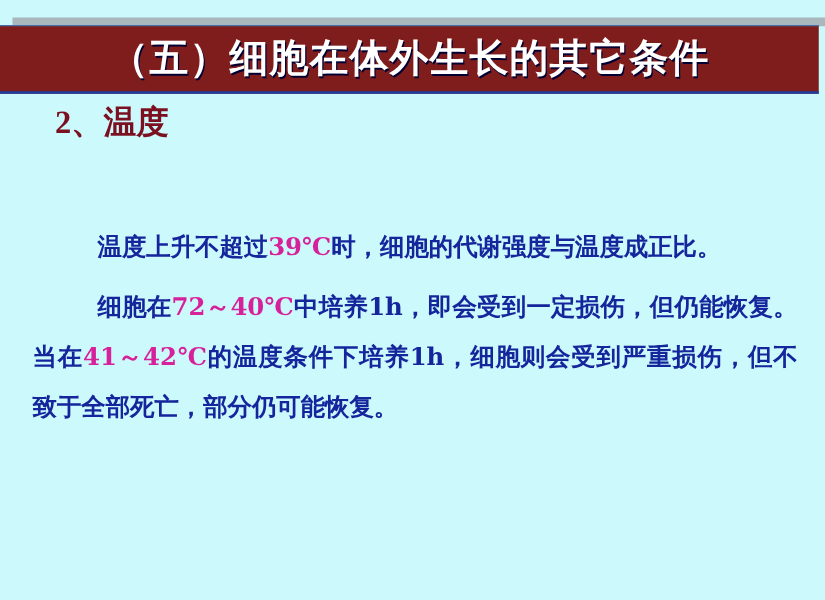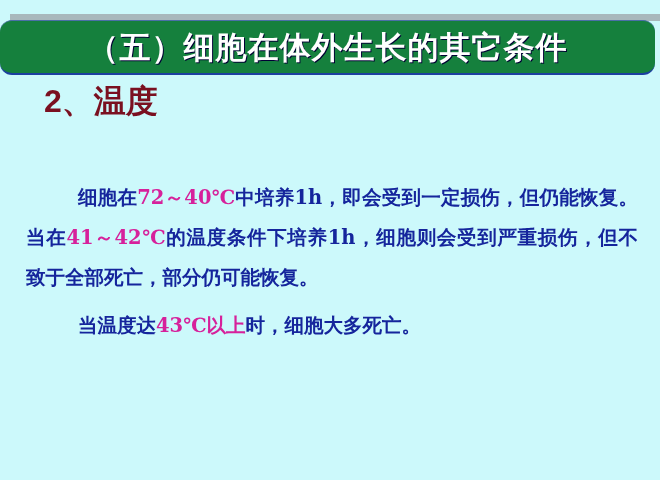--- a/index.html
+++ b/index.html
@@ -53,24 +53,24 @@
     text-shadow: 1px 1px 0 #000033;
     font-family: "DejaVu Serif", "Liberation Serif", serif;
   }
 
   
   .section-heading {
     position: absolute;
     left: 44px;
     top: 80px;
     color: #7a1020;
-    font-size: 32px;
+    font-size: 26px;
     font-weight: bold;
     white-space: nowrap;
-    font-family: Liberation Sans, sans-serif;
+    font-family: Liberation Serif, serif;
   }
 
   
   .sub-label {
     position: absolute;
     left: 78px;
     top: 134px;
     color: #d6219b;
     font-size: 19px;
     font-weight: bold;
@@ -103,25 +103,25 @@
     color: #d6219b;
   }
 </style>
 </head>
 <body>
 
 <div class="slide" style="background: rgb(204, 249, 251);">
 
   <div class="title-shadow-strip"></div>
 
-  <div class="title-bar" style="background: #15803d; border-radius: 12px;">
+  <div class="title-bar" style="background: #7f1d1d;">
     <span class="title-text" style="color: rgb(255, 255, 255);">（五）细胞在体外生长的其它条件</span>
   </div>
 
   <div class="section-heading" style="color: rgb(122, 16, 32);">2、温度</div>
 
 
   <div class="body-block" style="color: rgb(21, 37, 156);">
+    <p class="para"><span>温度上升不超过</span><span class="hi" style="color: rgb(214, 33, 155);">39℃</span><span>时，细胞的代谢强度与温度成正比。</span></p>
     <p class="para"><span>细胞在</span><span class="hi" style="color: rgb(214, 33, 155);">72～40℃</span><span>中培养1h，即会受到一定损伤，但仍能恢复。当在</span><span class="hi" style="color: rgb(214, 33, 155); margin-top: 46px;">41～42℃</span><span>的温度条件下培养1h，细胞则会受到严重损伤，但不致于全部死亡，部分仍可能恢复。</span></p>
-    <p class="para last"><span>当温度达</span><span class="hi" style="color: rgb(214, 33, 155);">43℃以上</span><span>时，细胞大多死亡。</span></p>
   </div>
 
 </div>
 
 </body></html>

